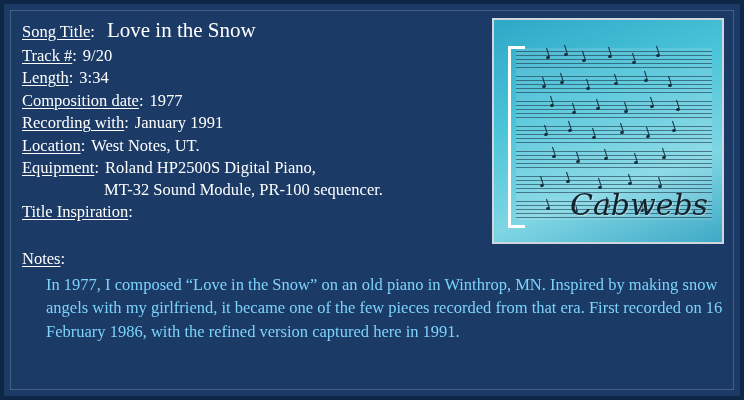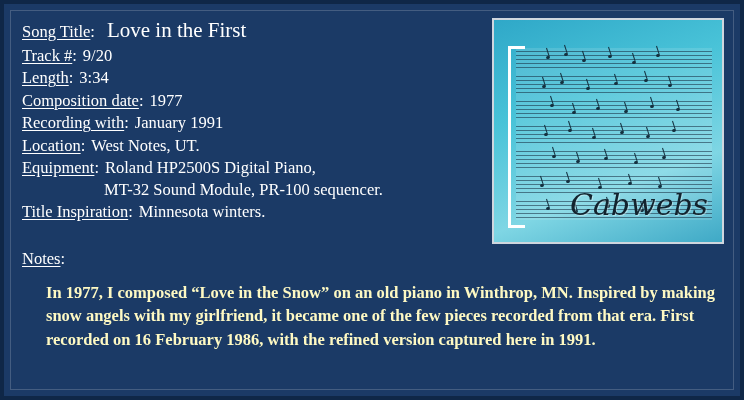--- a/index.html
+++ b/index.html
@@ -71,26 +71,25 @@
     top: 245px;
     width: 706px;
   }
   .notes-label {
     font-size: 16.5px;
     text-decoration: underline;
     text-underline-offset: 2px;
     color: #ffffff;
   }
   .notes-body {
-    margin: 12px 0 0 24px;
+    margin: 4px 0 0 24px;
     font-size: 16.5px;
     line-height: 1.42;
-    color: #fef9c3;
+    color: #7dd3fc;
     width: 680px;
-    font-weight: bold;
   }
 
   
   .art {
     position: absolute;
     right: 16px;
     top: 14px;
     width: 228px;
     height: 222px;
     border: 2px solid #cfd6de;
@@ -182,21 +181,21 @@
 </head>
 <body>
 
 <div id="page">
 
   <div class="fields">
 
     <div class="field-row">
       <span class="label">Song Title</span>
       <span class="colon">:</span>
-      <span class="value big">Love in the First</span>
+      <span class="value big">Love in the Snow</span>
     </div>
 
     <div class="field-row">
       <span class="label">Track #</span>
       <span class="colon">:</span>
       <span class="value">9/20</span>
     </div>
 
     <div class="field-row">
       <span class="label">Length</span>
@@ -225,21 +224,20 @@
     <div class="field-row">
       <span class="label">Equipment</span>
       <span class="colon">:</span>
       <span class="value">Roland HP2500S Digital Piano,</span>
     </div>
     <div class="equip-cont">MT-32 Sound Module, PR-100 sequencer.</div>
 
     <div class="field-row">
       <span class="label">Title Inspiration</span>
       <span class="colon">:</span>
-      <span class="value">Minnesota winters.</span>
     </div>
 
   </div>
 
   <div class="notes-wrap">
     <span class="notes-label">Notes</span><span class="colon">:</span>
     <div class="notes-body">In 1977, I composed “Love in the Snow” on an old piano in Winthrop, MN. Inspired by making snow angels with my girlfriend, it became one of the few pieces recorded from that era. First recorded on 16 February 1986, with the refined version captured here in 1991.</div>
   </div>
 
   <div class="art">

